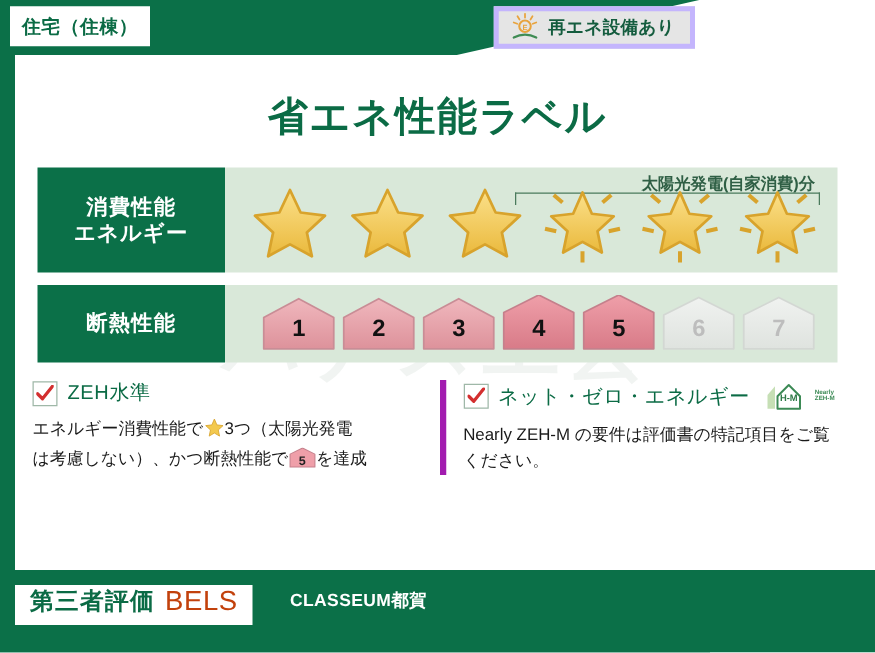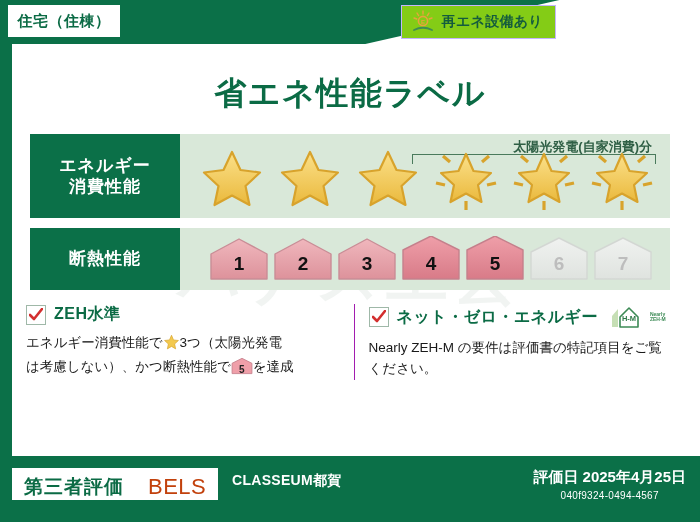--- a/index.html
+++ b/index.html
@@ -46,22 +46,22 @@
     color: #0b6b45;
     font-size: 15px;
     font-weight: bold;
     letter-spacing: .5px;
   }
 
   .renew-chip {
     position: absolute;
     right: 12px; top: 5px;
     height: 34px;
-    background: #84cc16;
-    border: 1px solid #c4b5fd;
+    background: #e5e5e5;
+    border: 4px solid #c4b5fd;
     display: flex; align-items: center; gap: 6px;
     padding: 0 12px 0 8px;
     z-index: 4;
   }
   .renew-chip .label {
     color: #145c3e;
     font-size: 14px;
     font-weight: bold;
     letter-spacing: .3px;
   }
@@ -165,32 +165,32 @@
 
   
   .info {
     position: relative; z-index: 3;
     display: flex;
     margin: 14px 14px 0 14px;
     gap: 10px;
   }
   .info-col { flex: 1; position: relative; }
   .info-col.left { padding-right: 12px; }
-  .info-col.right { padding-left: 14px; border-left: 1px solid #a21caf; }
+  .info-col.right { padding-left: 14px; border-left: 5px solid #a21caf; }
 
   .info-head { display: flex; align-items: center; gap: 8px; }
   .check {
     width: 20px; height: 20px;
     border: 1px solid #9fb8a8;
     background: #fff;
     position: relative; flex: none;
   }
   .check svg { position: absolute; left: 2px; top: 2px; }
   .info-title {
-    font-size: 16px; font-weight: bold; color: #0b6b45; letter-spacing: .5px;
+    font-size: 16px; font-weight: normal; color: #0b6b45; letter-spacing: .5px;
   }
   .zehm-logo { margin-left: 4px; display: flex; align-items: center; gap: 6px; }
   .zehm-logo svg { display: block; }
   .zehm-logo .tiny {
     font-size: 5px; color: #3c8a55; line-height: 1.1; font-weight: bold;
   }
 
   .info-text {
     margin-top: 8px;
     font-size: 13.5px;
@@ -213,23 +213,23 @@
     left: 0; bottom: 0;
     width: 700px; height: 66px;
     background: #0b7048;
     z-index: 3;
   }
   .bels-box {
     position: absolute;
     left: 12px; top: 12px;
     height: 32px;
     background: #ffffff;
-    display: flex; align-items: flex-end;
+    display: flex; align-items: flex-start;
     padding: 0 12px;
-    gap: 24px;
+    gap: 8px;
   }
   .bels-box .ja {
     font-size: 19px; font-weight: bold; color: #0b6b45; letter-spacing: 1px;
   }
   .bels-box .en {
     font-size: 22px; font-weight: normal; color: #c2410c; letter-spacing: .5px;
   }
   .prop-name {
     position: absolute;
     left: 232px; top: 16px;
@@ -280,22 +280,22 @@
     <div class="watermark">パナス工芸</div>
 
     <div class="heading">
       <div class="main">省エネ性能ラベル</div>
     </div>
 
     <div class="rows">
 
       <div class="row">
         <div class="row-label">
+          <span>消費性能</span>
           <span>エネルギー</span>
-          <span>消費性能</span>
         </div>
         <div class="row-body">
           <div class="solar-bracket"></div>
           <div class="solar-bracket-label">太陽光発電(自家消費)分</div>
           <div class="stars">
 
             <div class="star-cell">
               <svg width="76" height="76" viewBox="0 0 76 76">
                 <defs>
                     <linearGradient id="sg" x1="0" y1="0" x2="0" y2="1">
@@ -483,19 +483,15 @@
 
     </div>
   </div>
 
   <div class="footer">
     <div class="bels-box">
       <span class="ja">第三者評価</span>
       <span class="en">BELS</span>
     </div>
     <div class="prop-name">CLASSEUM都賀</div>
-    <div class="foot-right">
-      <div class="date">評価日 2025年4月25日</div>
-      <div class="uid">040f9324-0494-4567</div>
-    </div>
   </div>
 
 </div>
 
 </body></html>

